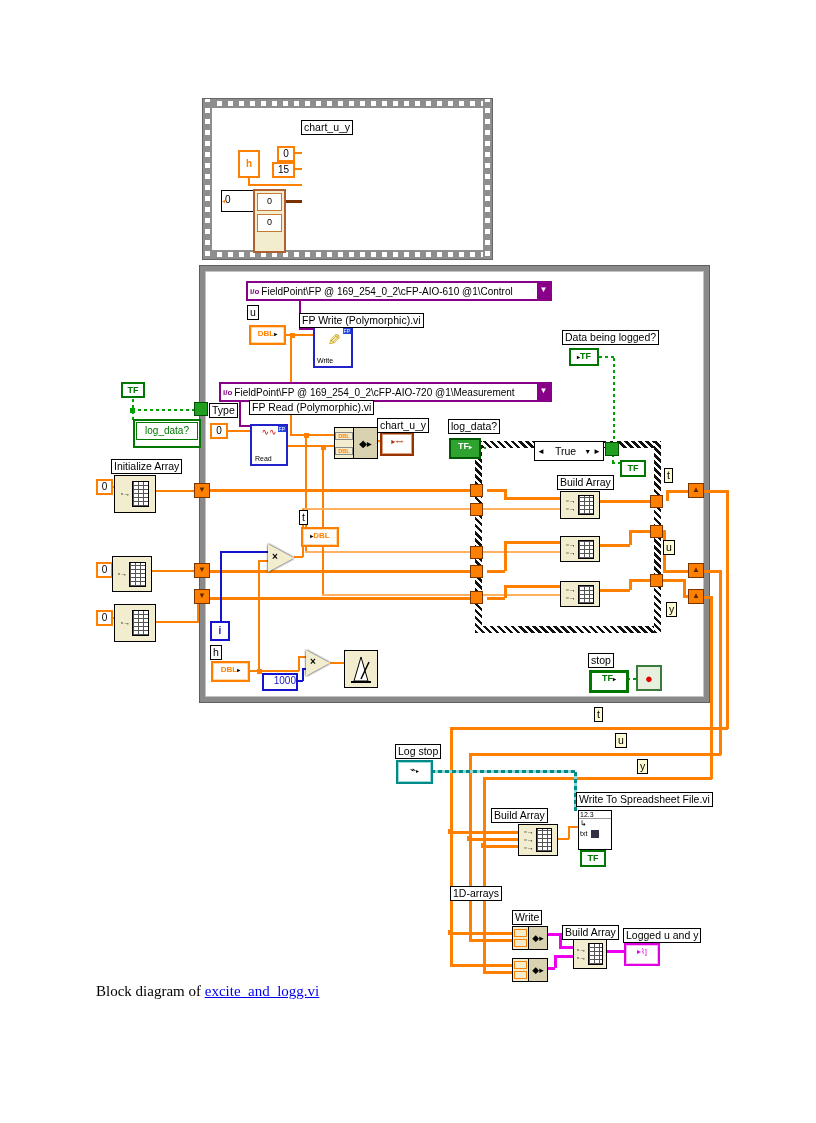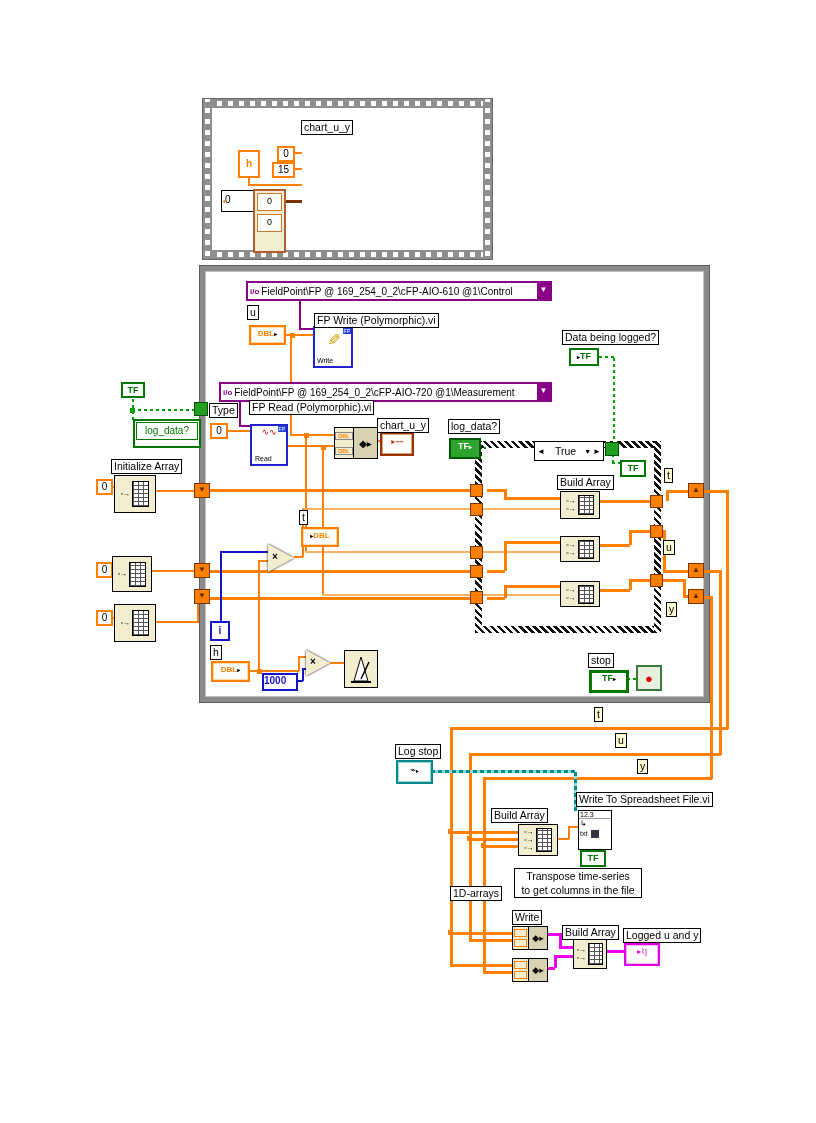--- a/index.html
+++ b/index.html
@@ -47,21 +47,21 @@
   
   .node{position:absolute;background:#F2EDCE;border:1px solid #000;z-index:20;
         display:flex;align-items:center;justify-content:center;}
   .tunnel{position:absolute;width:11px;height:11px;background:#FF8000;border:1px solid #7A3500;z-index:21;}
   .sr{position:absolute;width:14px;height:13px;background:#FF8000;border:1px solid #7A3500;z-index:21;
       color:#5b2800;font-size:8px;line-height:12px;text-align:center;font-weight:bold;}
   .gtun{position:absolute;width:12px;height:12px;background:#1F9E1F;border:1px solid #005000;z-index:21;}
   .numc{position:absolute;background:#fff;border:2px solid #FF8000;color:#000;
         font-size:10px;line-height:12px;text-align:center;z-index:20;padding:0 1px;}
   .numb{position:absolute;background:#fff;border:2px solid #1414CC;color:#1414CC;
-        font-size:10px;line-height:12px;text-align:left;z-index:20;font-weight:bold;}
+        font-size:10px;line-height:12px;text-align:right;z-index:20;font-weight:normal;}
   .dblbox{position:absolute;background:#fff;border:2px solid #FF8000;box-shadow:inset 0 0 0 1px #FFD9A8;
         color:#FF8000;font-weight:bold;font-size:8px;line-height:14px;text-align:center;z-index:20;}
   .tfbox{position:absolute;background:#fff;border:2px solid #007700;color:#007700;font-weight:bold;
         font-size:9px;line-height:13px;text-align:center;z-index:20;}
   .refnum{position:absolute;height:16px;background:#fff;border:2px solid #870087;z-index:20;
         display:flex;align-items:center;font-size:10px;white-space:nowrap;color:#000;}
   .refnum .glyph{color:#870087;font-size:8px;font-weight:bold;padding:0 2px;}
   .refnum .dd{margin-left:auto;background:#870087;color:#fff;width:13px;text-align:center;
         font-size:8px;line-height:14px;height:100%;}
   .propnode{position:absolute;left:301px;top:135px;width:90px;height:77px;border:1px solid #000;
@@ -120,21 +120,21 @@
   </div>
   <div class="refnum" style="left:219px;top:382px;width:329px;">
     <span class="glyph">i/o</span>
     <span>FieldPoint\FP @ 169_254_0_2\cFP-AIO-720 @1\Measurement</span>
     <span class="dd">▼</span>
   </div>
 
   <div class="lbl" style="left:247px;top:305px">u</div>
   <div class="dblbox" style="left:249px;top:325px;width:33px;height:16px;"><span>DBL</span><span style="color:#000;font-size:6px;">▸</span></div>
 
-  <div class="lbl" style="left:314px;top:313px">FP Write (Polymorphic).vi</div>
+  <div class="lbl" style="left:299px;top:313px">FP Write (Polymorphic).vi</div>
   <div class="abs" style="left:313px;top:326px;width:36px;height:38px;background:#fff;border:2px solid #2222CC;z-index:20;">
     <div style="position:absolute;right:0;top:0;background:#2244DD;color:#fff;font-size:5px;line-height:6px;padding:0 1px;">FP</div>
     <div style="font-size:16px;color:#C8A000;transform:rotate(90deg);margin-top:2px;text-align:center;">✎</div>
     <div class="minitxt" style="position:absolute;bottom:1px;left:2px;">Write</div>
   </div>
 
   <div class="lbl" style="left:562px;top:330px">Data being logged?</div>
   <div class="tfbox" style="left:569px;top:348px;width:26px;height:14px;"><span style="color:#000;font-size:6px;">▸</span><span>TF</span></div>
 
   <div class="tfbox" style="left:121px;top:382px;width:20px;height:12px;"><span>TF</span></div>
@@ -248,21 +248,20 @@
     </div>
   </div>
   <div class="tfbox" style="left:580px;top:850px;width:22px;height:13px;"><span>TF</span></div>
 
   <div class="lbl" style="left:491px;top:808px">Build Array</div>
   <div class="node" style="left:518px;top:824px;width:38px;height:30px;">
     <span class="minitxt" style="margin-right:2px;">▫→<br>▫→<br>▫→</span>
     <div class="grid" style="width:14px;height:22px;"></div>
   </div>
 
-  <div class="lbl" style="left:514px;top:868px;width:122px;text-align:center;white-space:normal;line-height:14px;"><span>Transpose time-series</span><br><span>to get columns in the file</span></div>
 
   <div class="lbl" style="left:450px;top:886px">1D-arrays</div>
 
   <div class="lbl" style="left:512px;top:910px">Write</div>
   <div class="abs" style="left:512px;top:926px;width:34px;height:22px;border:1px solid #000;background:#F2EDCE;display:flex;z-index:20;">
     <div style="width:13px;display:flex;flex-direction:column;justify-content:space-around;padding:1px;">
       <div style="height:6px;border:1px solid #FF8000;"></div>
       <div style="height:6px;border:1px solid #FF8000;"></div>
     </div>
     <div style="flex:1;background:#D8D2B0;border-left:1px solid #000;font-size:9px;display:flex;align-items:center;justify-content:center;">◆▸</div>
@@ -277,20 +276,23 @@
 
   <div class="lbl" style="left:562px;top:925px">Build Array</div>
   <div class="node" style="left:573px;top:939px;width:32px;height:28px;">
     <span class="minitxt" style="margin-right:2px;">▫→<br>▫→</span>
     <div class="grid" style="width:13px;height:20px;"></div>
   </div>
 
   <div class="lbl" style="left:623px;top:928px">Logged u and y</div>
   <div class="abs" style="left:624px;top:943px;width:32px;height:19px;border:2px solid #E100E1;box-shadow:inset 0 0 0 1px #F8B8F8;background:#fff;z-index:20;color:#E100E1;font-size:8px;line-height:14px;text-align:center;"><span>▸⌇]</span></div>
 
+  <div class="abs" style="left:96px;top:983px;font-family:'Liberation Serif',serif;font-size:15px;z-index:30;">
+    <span>Block diagram of </span><a class="link" href="#">excite_and_logg.vi</a>
+  </div>
 <div class="wire w-o" style="left: 293px; top: 152px; width: 9px; height: 2px;"></div>
     <div class="wire w-o" style="left: 294px; top: 168px; width: 8px; height: 2px;"></div>
     <div class="wire w-o" style="left: 248px; top: 177px; width: 2px; height: 9px;"></div>
     <div class="wire w-o" style="left: 248px; top: 184px; width: 54px; height: 2px;"></div>
     <div class="wire w-br" style="left: 279px; top: 200px; width: 23px; height: 3px;"></div>
     <div class="wire w-p" style="left: 299px; top: 299px; width: 2px; height: 31px;"></div>
     <div class="wire w-p" style="left: 299px; top: 328px; width: 15px; height: 2px;"></div>
     <div class="wire w-p" style="left: 239px; top: 400px; width: 2px; height: 27px;"></div>
     <div class="wire w-p" style="left: 239px; top: 425px; width: 12px; height: 2px;"></div>
     <div class="wire w-o" style="left: 286px; top: 334px; width: 28px; height: 2px;"></div>

